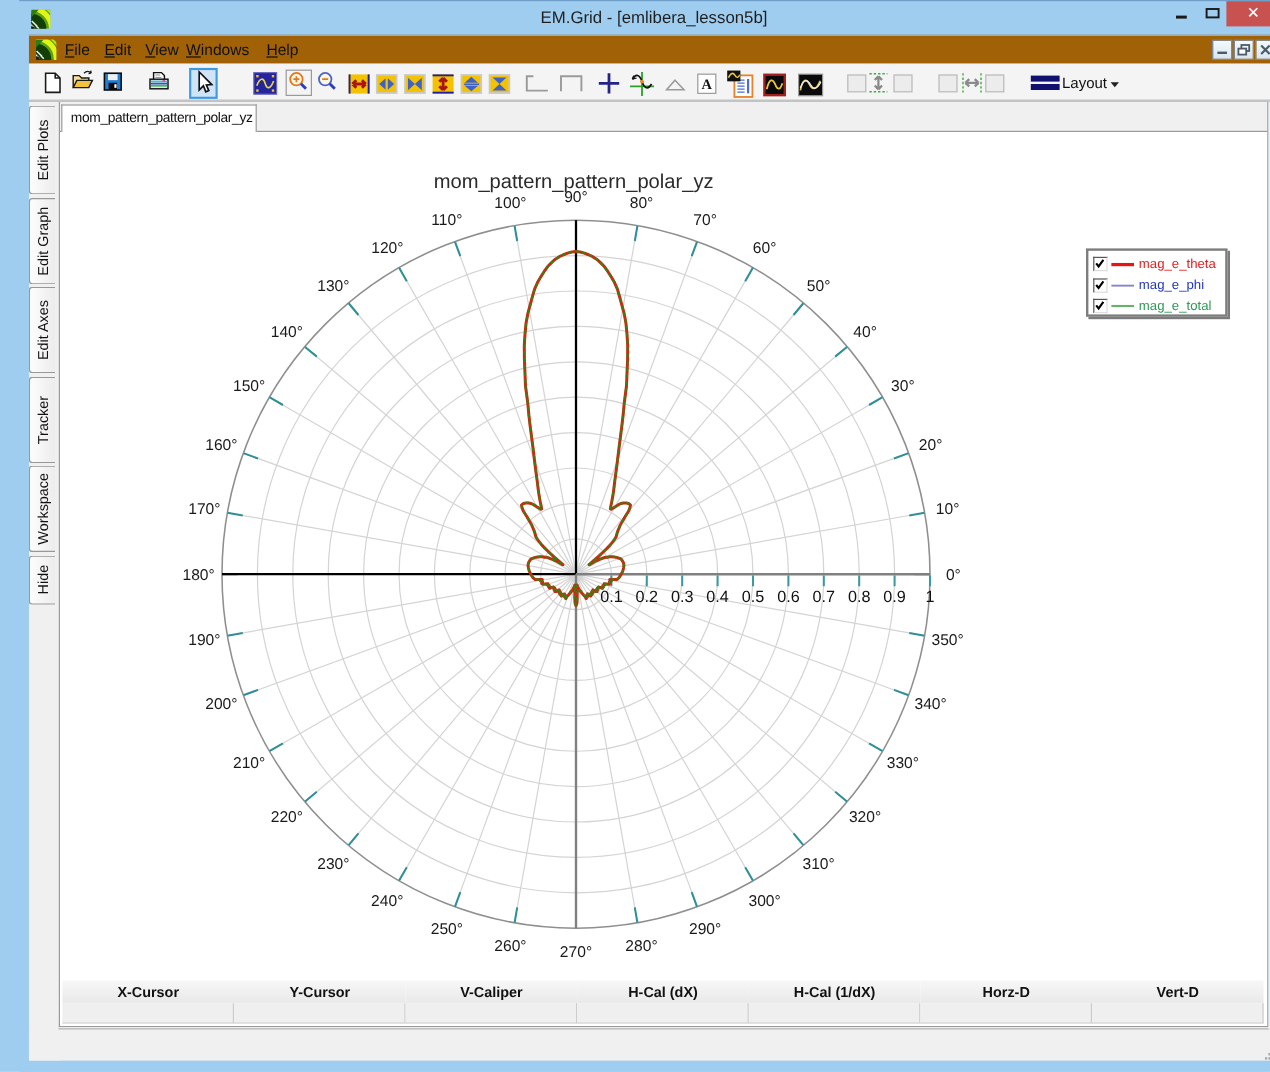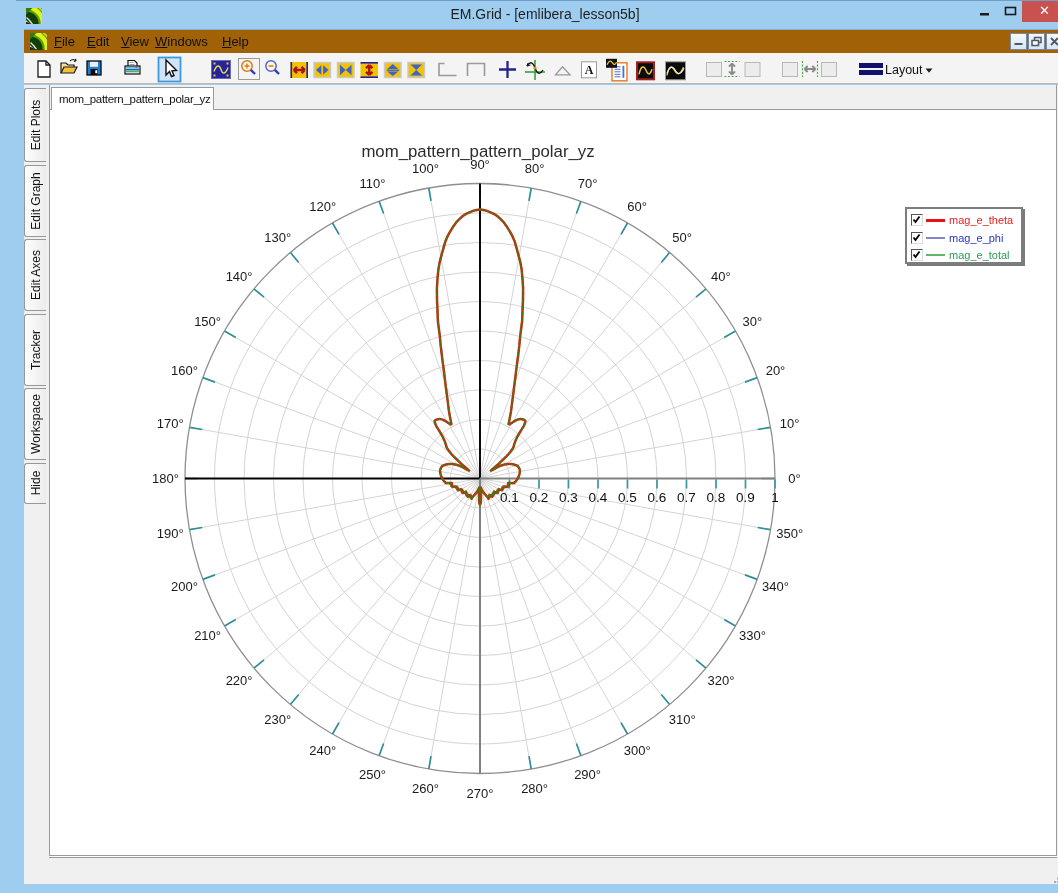--- a/index.html
+++ b/index.html
@@ -351,20 +351,36 @@
           <svg width="9" height="9" style="position:absolute;left:0;top:0">
             <path d="M1.5 4.5 L3.5 7 L7.5 1.5" stroke="#000" stroke-width="1.8" fill="none"></path>
           </svg>
         </div>
         <svg class="lline" width="19" height="2">
           <rect width="19" height="2" fill="#66b266"></rect>
         </svg>
         <span class="ltxt" style="color:#2e9a55">mag_e_total</span>
       </div>
   </div>
+  <div class="abs" id="stable">
+      <div class="shead" style="left:0px">X-Cursor</div>
+      <div class="shead" style="left:143px">Y-Cursor</div>
+      <div class="shead" style="left:286px">V-Caliper</div>
+      <div class="shead" style="left:429px">H-Cal (dX)</div>
+      <div class="shead" style="left:572px">H-Cal (1/dX)</div>
+      <div class="shead" style="left:715px">Horz-D</div>
+      <div class="shead" style="left:858px">Vert-D</div>
+      <div class="scell" style="left:0px"></div>
+      <div class="scell" style="left:143px"></div>
+      <div class="scell" style="left:286px"></div>
+      <div class="scell" style="left:429px"></div>
+      <div class="scell" style="left:572px"></div>
+      <div class="scell" style="left:715px"></div>
+      <div class="scell" style="left:858px"></div>
+    </div>
   <div class="abs" id="childB"></div>
   <div class="abs" id="bstrip">
     <svg class="abs" style="left:1030px;top:16px" width="10" height="10">
         <g fill="#a8a8a8">
           <rect x="6" y="0" width="2" height="2"></rect>
           <rect x="3" y="3.5" width="2" height="2"></rect>
           <rect x="6" y="3.5" width="2" height="2"></rect>
           <rect x="0" y="7" width="2" height="2"></rect>
           <rect x="3" y="7" width="2" height="2"></rect>
           <rect x="6" y="7" width="2" height="2"></rect>

